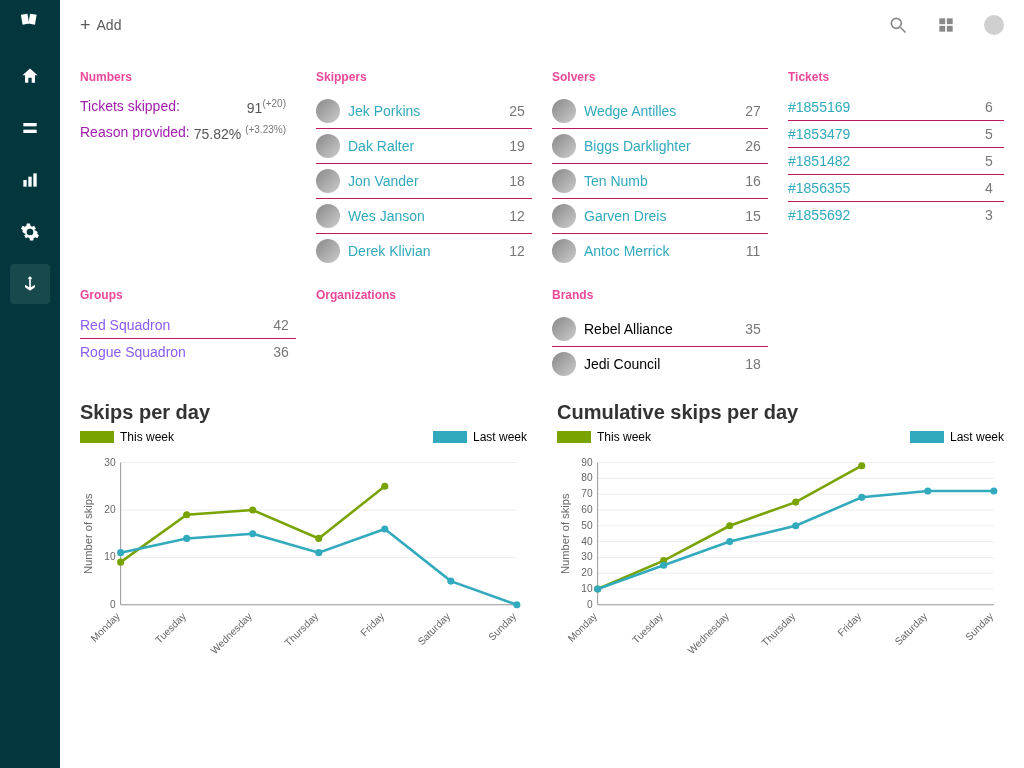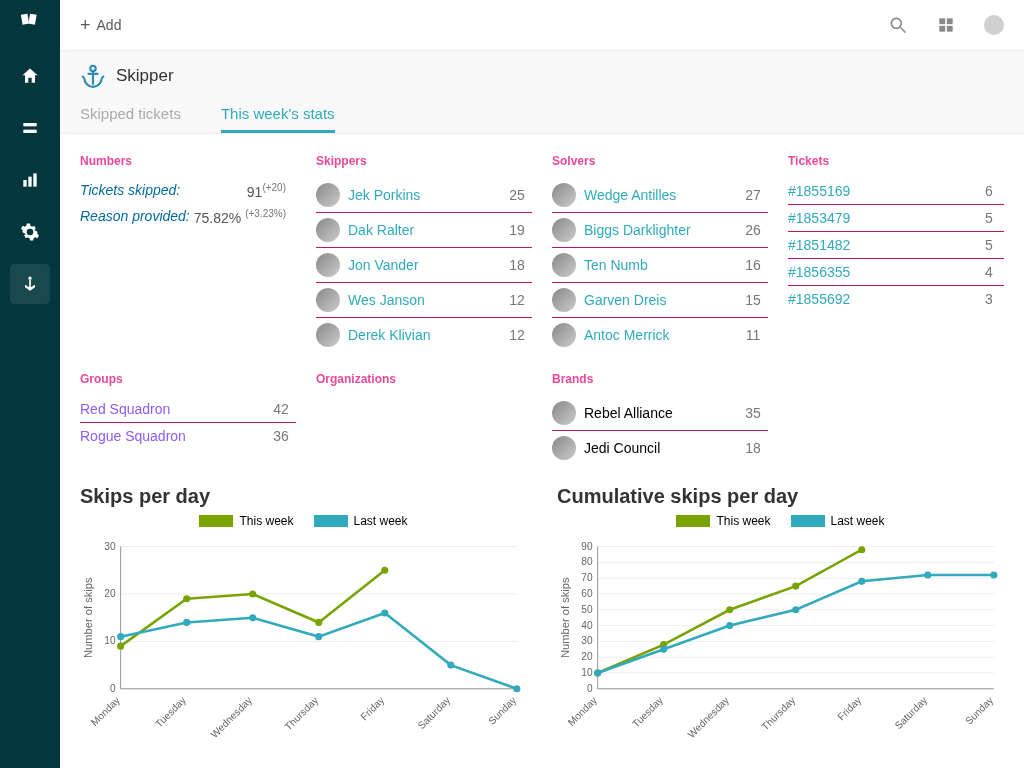--- a/index.html
+++ b/index.html
@@ -19,36 +19,36 @@
 .header { background:#f9f9f9; border-top:1px solid #eee; border-bottom:1px solid #eee; padding:12px 20px 0; }
 .header-title { display:flex; align-items:center; gap:10px; margin-bottom:16px; }
 .header-title .anchor { color:#2f8ab3; }
 .header-title span { font-size:17px; color:#333; }
 .tabs { display:flex; gap:40px; font-size:15px; }
 .tab { color:#aaa; padding-bottom:8px; cursor:pointer; }
 .tab.active { color:#30aabc; border-bottom:3px solid #30aabc; }
 .content { padding:20px; display:grid; grid-template-columns:1fr 1fr 1fr 1fr; gap:20px; }
 .section h3 { font-size:12px; color:#ec4899; font-weight:600; margin-bottom:10px; }
 .stat-row { display:flex; justify-content:space-between; font-size:14px; color:#555; padding:4px 0; }
-.stat-row .label { color:#0369a1;font-style:italic;}
+.stat-row .label { color:#a21caf;}
 .stat-row .val { padding-right:10px; }
 .stat-row sup { color:#777; font-size:10px; }
 .list-row { display:flex; align-items:center; padding:5px 0; border-bottom:1px solid #be185d; font-size:14px; }
 .list-row:last-child { border-bottom:none; }
 .row-avatar { width:24px; height:24px; border-radius:50%; background:linear-gradient(135deg,#888,#ccc); margin-right:8px; flex-shrink:0; }
 .row-name { flex:1; }
 .row-name.link { color:#30aabc; cursor:pointer; }
 .row-count { color:#777; width:30px; text-align:center; }
 .plain .row-name { color:#8b5cf6; }
 .ticket-link { color:#30aabc; cursor:pointer; }
 .org-empty { font-style:italic; color:#999; font-size:13px; margin-top:8px; padding-left:10px; }
 .charts-row { grid-column:1/-1; display:grid; grid-template-columns:1fr 1fr; gap:30px; }
 .chart h3 { font-size:20px; font-weight:600; color:#333; margin-bottom:6px; }
 .chart svg { width:100%; height:220px; }
-.legend { display:flex; justify-content:center; gap:20px; font-size:12px; }
+.legend { display:flex; justify-content:space-between; gap:20px; font-size:12px; }
 .legend-item { display:flex; align-items:center; gap:6px; }
 .legend-swatch { width:34px; height:12px; }
 </style>
 </head>
 <body>
 
 <div class="sidebar">
   <svg class="logo" viewBox="0 0 24 24">
       <rect x="2" y="5" width="8" height="12" fill="#fff" transform="rotate(-10 6 11)"></rect>
       <rect x="11" y="5" width="8" height="12" fill="#fff" transform="rotate(10 15 11)"></rect>
@@ -98,37 +98,20 @@
       <svg viewBox="0 0 24 24" fill="currentColor">
           <rect x="4" y="4" width="7" height="7"></rect>
           <rect x="13" y="4" width="7" height="7"></rect>
           <rect x="4" y="13" width="7" height="7"></rect>
           <rect x="13" y="13" width="7" height="7"></rect>
         </svg>
       <div class="avatar"></div>
     </div>
   </div>
 
-  <div class="header">
-    <div class="header-title">
-      <svg class="anchor" width="26" height="26" viewBox="0 0 24 24" fill="currentColor">
-          <circle cx="12" cy="5" r="2.5" fill="none" stroke="currentColor" stroke-width="2"></circle>
-          <line x1="12" y1="7.5" x2="12" y2="20" stroke="currentColor" stroke-width="2"></line>
-          <line x1="7" y1="10" x2="17" y2="10" stroke="currentColor" stroke-width="2"></line>
-          <path d="M4 14a8 8 0 0016 0" fill="none" stroke="currentColor" stroke-width="2"></path>
-          <line x1="4" y1="14" x2="2" y2="12" stroke="currentColor" stroke-width="2"></line>
-          <line x1="20" y1="14" x2="22" y2="12" stroke="currentColor" stroke-width="2"></line>
-        </svg>
-      <span>Skipper</span>
-    </div>
-    <div class="tabs">
-      <div class="tab">Skipped tickets</div>
-      <div class="tab active">This week's stats</div>
-    </div>
-  </div>
 
   <div class="content">
     <div class="section">
       <h3>Numbers</h3>
       <div class="stat-row plain">
         <span class="label">Tickets skipped:</span>
         <span class="val"><span>91</span><sup>(+20)</sup></span>
       </div>
       <div class="stat-row plain">
         <span class="label">Reason provided:</span>

